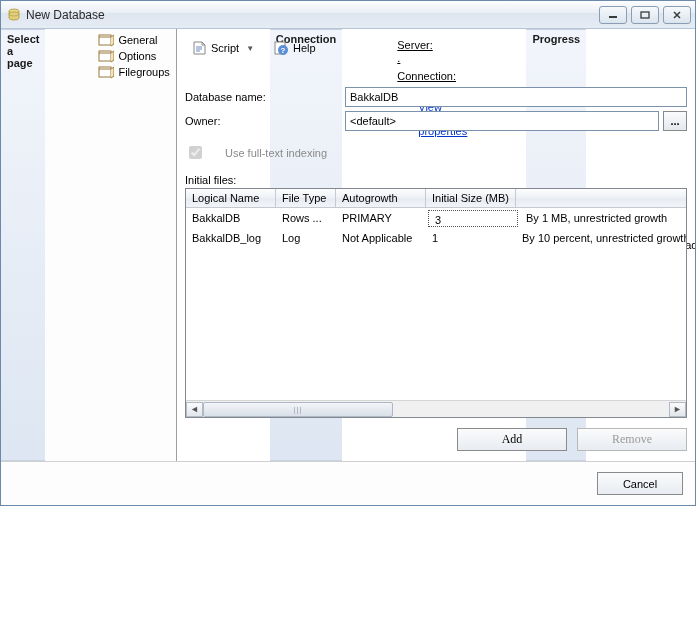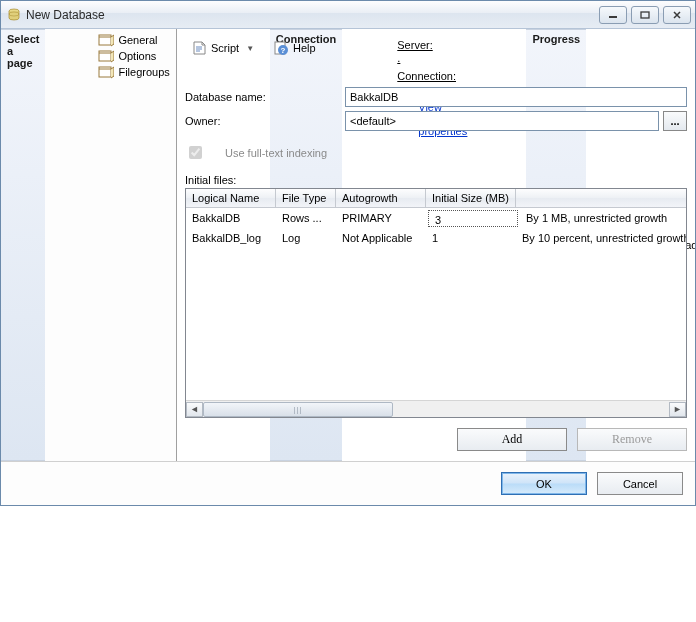--- a/index.html
+++ b/index.html
@@ -425,17 +425,16 @@
 
       <div class="addremove-row">
         <div class="std-btn">Add</div>
         <div class="std-btn disabled">Remove</div>
       </div>
 
     </div>
   </div>
 
   <div class="dialog-footer">
-    <div class="ok-btn">OK</div>
     <div class="cancel-btn">Cancel</div>
   </div>
 
 </div>
 
 </body></html>

